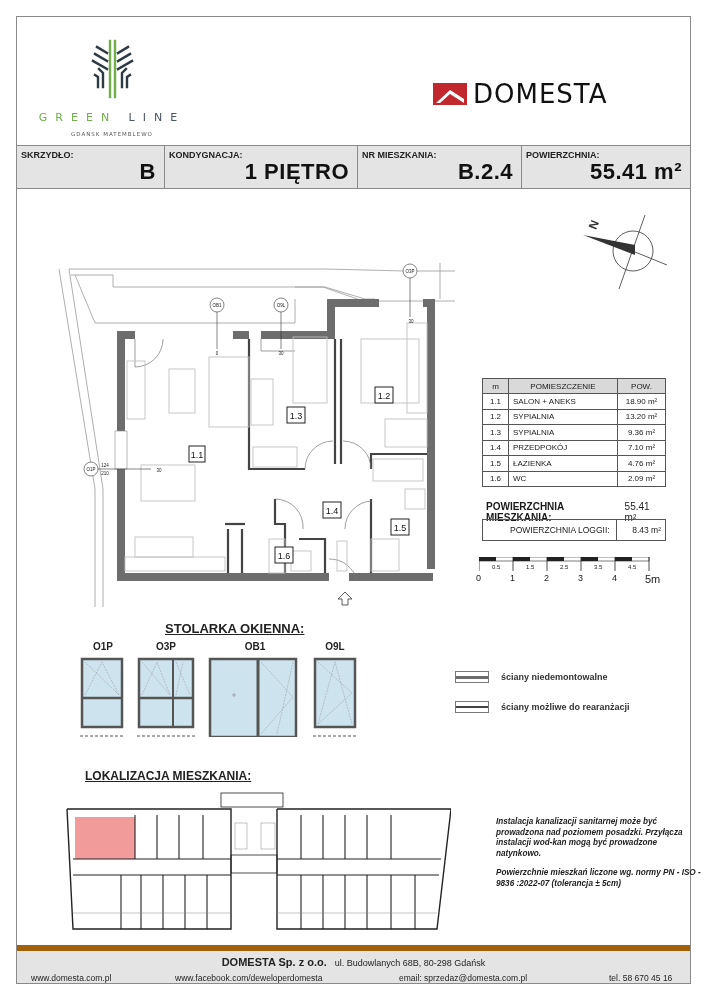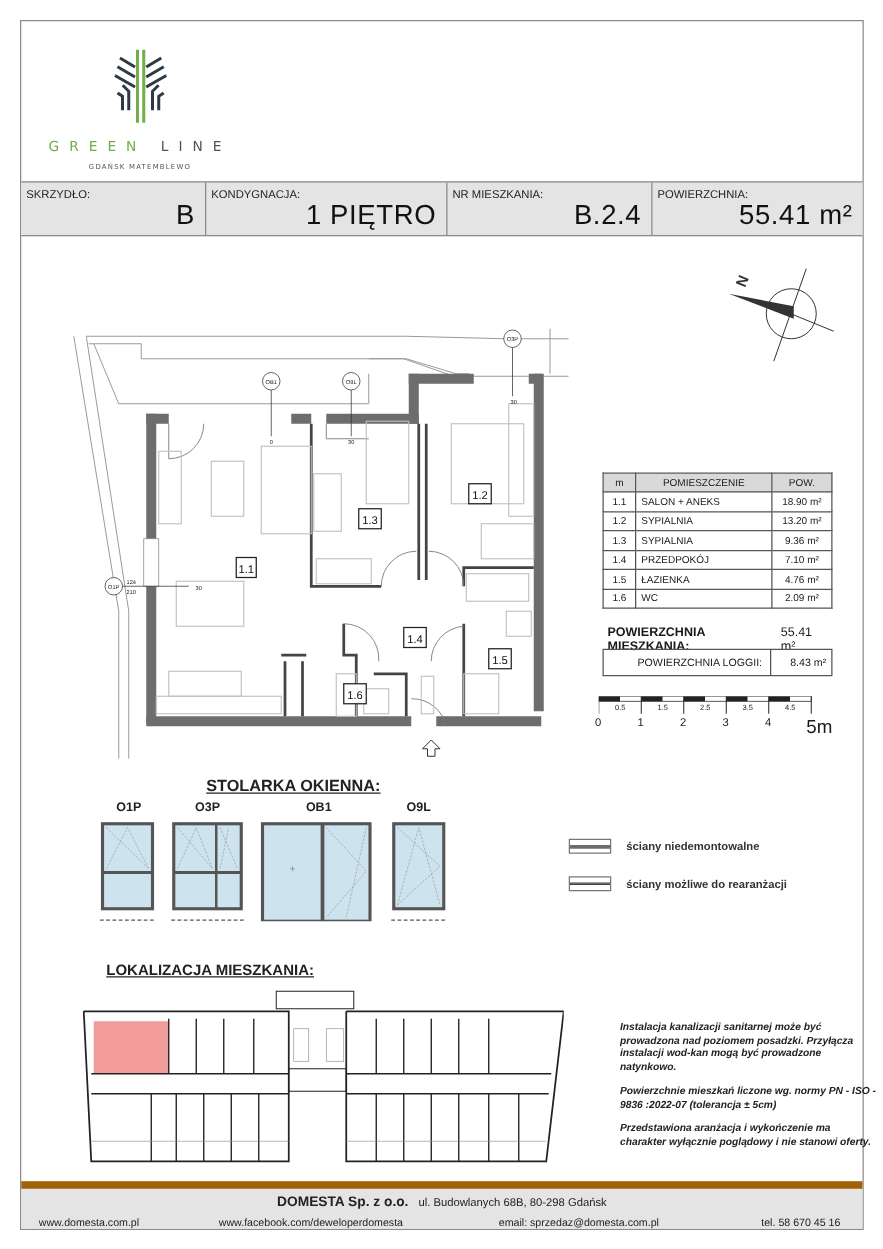--- a/index.html
+++ b/index.html
@@ -12,21 +12,21 @@
     .gl-logo { left: 20px; top: 22px; width: 150px; height: 100px; }
     .gl-word { position: absolute; left: 0; top: 72px; width: 150px; text-align: center; font-size: 11px; letter-spacing: 8px; font-family: "DejaVu Sans", sans-serif; }
     .gl-word .g { color: #6fae49; }
     .gl-word .l { color: #4a5560; }
     .gl-sub { position: absolute; left: 0; top: 92px; width: 150px; text-align: center; font-size: 5.5px; letter-spacing: 1px; color: #555; }
     .dm-logo { left: 416px; top: 66px; width: 250px; height: 30px; }
     .dm-word { position: absolute; left: 40px; top: -4px; font-family: "DejaVu Sans", sans-serif; font-size: 26px; letter-spacing: 1px; color: #111; font-weight: 400; }
 
     
     .info-bar { left: 0; top: 128px; width: 673px; height: 44px; background: #e4e4e4; border-top: 1px solid #8a8a8a; border-bottom: 1px solid #8a8a8a; display: flex; }
-    .info-cell { position: relative; height: 100%; border-right: 1px solid #8a8a8a; }
+    .info-cell { position: relative; height: 100%; border-right: 1px solid #8a8a8a; font-weight: bold; }
     .info-cell:last-child { border-right: none; }
     .info-label { position: absolute; left: 4px; top: 4px; font-family: "Liberation Sans", sans-serif; font-size: 9px; color: #222; }
     .info-value { position: absolute; right: 8px; bottom: 3px; font-family: "Liberation Sans", sans-serif; font-size: 22px; color: #111; letter-spacing: 0.5px; }
 
     
     .plan { left: 38px; top: 222px; width: 400px; height: 368px; }
     .compass { left: 560px; top: 200px; width: 110px; height: 90px; }
 
     
     .room-table { left: 465px; top: 361px; width: 184px; border-collapse: collapse; font-family: "Liberation Sans", sans-serif; font-size: 8px; }
@@ -87,20 +87,27 @@
           <line x1="81" y1="30" x2="95" y2="22"></line>
           <polyline points="89,30 85,34 85,48"></polyline>
           <polyline points="93,36 90,38 90,48"></polyline>
         </g>
       </g>
     </svg>
     <div class="gl-word"><span class="g">GREEN</span> <span class="l">LINE</span></div>
     <div class="gl-sub">GDAŃSK MATEMBLEWO</div>
   </div>
 
+  <div class="abs dm-logo">
+    <svg width="34" height="22" viewBox="0 0 34 22" style="position:absolute;left:0;top:0;">
+      <rect x="0" y="0" width="34" height="22" fill="#c0282d"></rect>
+      <polygon points="3,20 17,7 31,16 31,20 17,11 7,20" fill="#ffffff"></polygon>
+    </svg>
+    <div class="dm-word">DOMESTA</div>
+  </div>
 
   <div class="abs info-bar">
     <div class="info-cell" style="width:148px">
       <span class="info-label">SKRZYDŁO:</span>
       <span class="info-value">B</span>
     </div>
     <div class="info-cell" style="width:193px">
       <span class="info-label">KONDYGNACJA:</span>
       <span class="info-value">1 PIĘTRO</span>
     </div>
@@ -302,21 +309,21 @@
         <line x1="102" y1="0" x2="102" y2="14"></line>
         <line x1="136" y1="0" x2="136" y2="14"></line>
         <line x1="170" y1="0" x2="170" y2="14"></line>
       </g>
     </svg>
     <div class="abs" style="left:-3px;top:16px;font-family:'Liberation Sans',sans-serif;font-size:9px;">0</div>
     <div class="abs" style="left:31px;top:16px;font-family:'Liberation Sans',sans-serif;font-size:9px;">1</div>
     <div class="abs" style="left:65px;top:16px;font-family:'Liberation Sans',sans-serif;font-size:9px;">2</div>
     <div class="abs" style="left:99px;top:16px;font-family:'Liberation Sans',sans-serif;font-size:9px;">3</div>
     <div class="abs" style="left:133px;top:16px;font-family:'Liberation Sans',sans-serif;font-size:9px;">4</div>
-    <div class="abs" style="left:166px;top:16px;font-family:'Liberation Sans',sans-serif;font-size:15px;">5m</div>
+    <div class="abs" style="left:166px;top:16px;font-family:'Liberation Sans',sans-serif;font-size:11px;">5m</div>
     <div class="abs" style="left:13px;top:7px;font-family:'Liberation Sans',sans-serif;font-size:6px;">0.5</div>
     <div class="abs" style="left:47px;top:7px;font-family:'Liberation Sans',sans-serif;font-size:6px;">1.5</div>
     <div class="abs" style="left:81px;top:7px;font-family:'Liberation Sans',sans-serif;font-size:6px;">2.5</div>
     <div class="abs" style="left:115px;top:7px;font-family:'Liberation Sans',sans-serif;font-size:6px;">3.5</div>
     <div class="abs" style="left:149px;top:7px;font-family:'Liberation Sans',sans-serif;font-size:6px;">4.5</div>
   </div>
 
   <div class="abs win-title">STOLARKA OKIENNA:</div>
 
   <div class="abs win-label" style="left:64px;top:624px;width:44px;">O1P</div>
@@ -403,21 +410,20 @@
       <line x1="12" y1="124" x2="170" y2="124"></line>
       <line x1="216" y1="124" x2="376" y2="124"></line>
       <rect x="174" y="34" width="12" height="26"></rect>
       <rect x="200" y="34" width="14" height="26"></rect>
     </g>
   </svg>
 
   <div class="abs notes">
     <p>Instalacja kanalizacji sanitarnej może być prowadzona nad poziomem posadzki. Przyłącza instalacji wod-kan mogą być prowadzone natynkowo.</p>
     <p>Powierzchnie mieszkań liczone wg. normy PN - ISO - 9836 :2022-07 (tolerancja ± 5cm)</p>
-    <p>Przedstawiona aranżacja i wykończenie ma charakter wyłącznie poglądowy i nie stanowi oferty.</p>
   </div>
 
   <div class="abs footer">
     <div class="footer-company">
       <b>DOMESTA Sp. z o.o.</b><span>ul. Budowlanych 68B, 80-298 Gdańsk</span>
     </div>
     <div class="footer-links">
       <span style="left:14px;">www.domesta.com.pl</span>
       <span style="left:158px;">www.facebook.com/deweloperdomesta</span>
       <span style="left:382px;">email: sprzedaz@domesta.com.pl</span>

